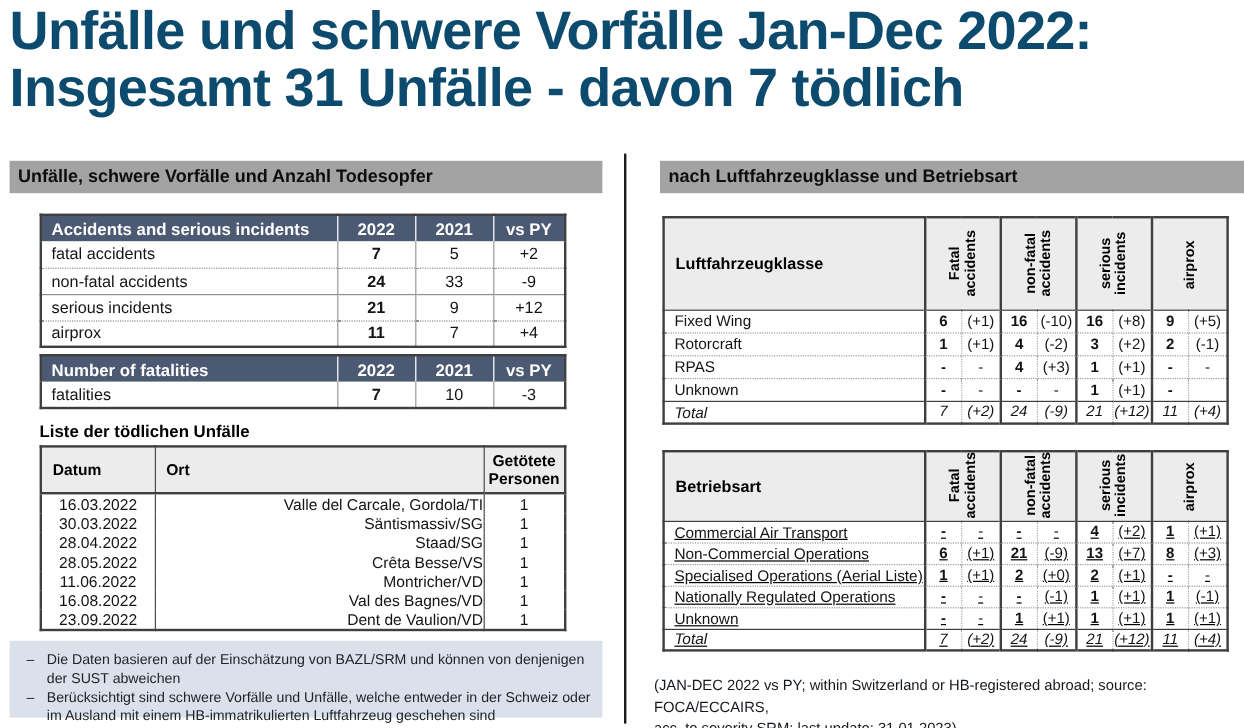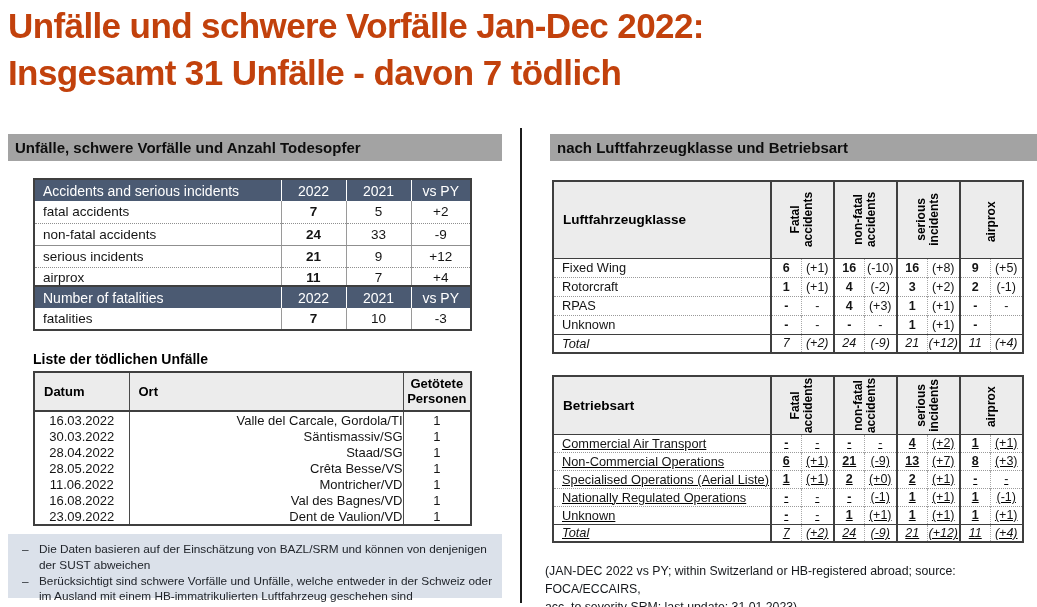--- a/index.html
+++ b/index.html
@@ -1,44 +1,44 @@
 <!DOCTYPE html>
 <html><head>
 <meta charset="utf-8">
 <style>
   html,body{margin:0;padding:0;}
   body{
     width:1037px;height:607px;background:#fff;position:relative;
     font-family:"Liberation Sans", sans-serif;color:#000;overflow:hidden;
   }
   
-  .title{position:absolute;left:8px;top:2px;font-size:35px;font-weight:bold;
-         line-height:47px;letter-spacing:-0.6px;color:#c2410c;}
+  .title{position:absolute;left:8px;top:2px;font-size:45px;font-weight:bold;
+         line-height:47px;letter-spacing:-0.6px;color:#0c4a6e;}
   
   .section-bar{position:absolute;height:27px;background:#a3a3a3;font-size:15px;
                font-weight:bold;line-height:27px;padding-left:7px;box-sizing:border-box;color:#0d0d0d;}
   #left-bar{left:8px;top:134px;width:494px;}
   #right-bar{left:550px;top:134px;width:487px;}
   .divider{position:absolute;left:520px;top:128px;width:2px;height:475px;background:#1c1c1c;}
 
   
   table{border-collapse:collapse;table-layout:fixed;}
   .stats{position:absolute;left:33px;border:2px solid #3f3f3f;}
-  .stats th{background:#4b5a72;color:#fff;font-size:14px;font-weight:normal;text-align:center;padding:0;}
+  .stats th{background:#4b5a72;color:#fff;font-size:14px;font-weight:bold;text-align:center;padding:0;}
   .stats th.lab{text-align:left;padding-left:8px;}
   .stats th + th{border-left:1px solid #fff;margin-left:24px;}
   .stats td{font-size:13.5px;text-align:center;padding:0;color:#141414;}
   .stats td.lab{text-align:left;padding-left:8px;}
   .stats td + td{border-left:1px solid #9a9a9a;}
   .stats tr{height:22px;}
   .stats tr.dot td{border-bottom:1px dotted #8f8f8f;}
   .stats tr.sol td{border-bottom:1px solid #8f8f8f;}
   .b{font-weight:bold;}
   #incidents-table{top:178px;}
-  #fatalities-table{top:285px;}
+  #fatalities-table{top:295px;}
 
   
   .list-heading{position:absolute;left:33px;top:351px;font-size:14px;font-weight:bold;}
   #fatal-list{position:absolute;left:33px;top:371px;border:2px solid #3f3f3f;}
   #fatal-list th{background:#ececec;font-size:13px;font-weight:bold;text-align:left;
                  padding:0 0 0 9px;border-bottom:2px solid #3f3f3f;height:37px;vertical-align:middle;}
   #fatal-list th.center{text-align:center;padding:0;white-space:pre-line;line-height:1.15;}
   #fatal-list td{font-size:13px;padding:0;height:16px;color:#141414;}
   #fatal-list td.date{text-align:center;}
   #fatal-list td.place{text-align:right;padding-left:9px;}

